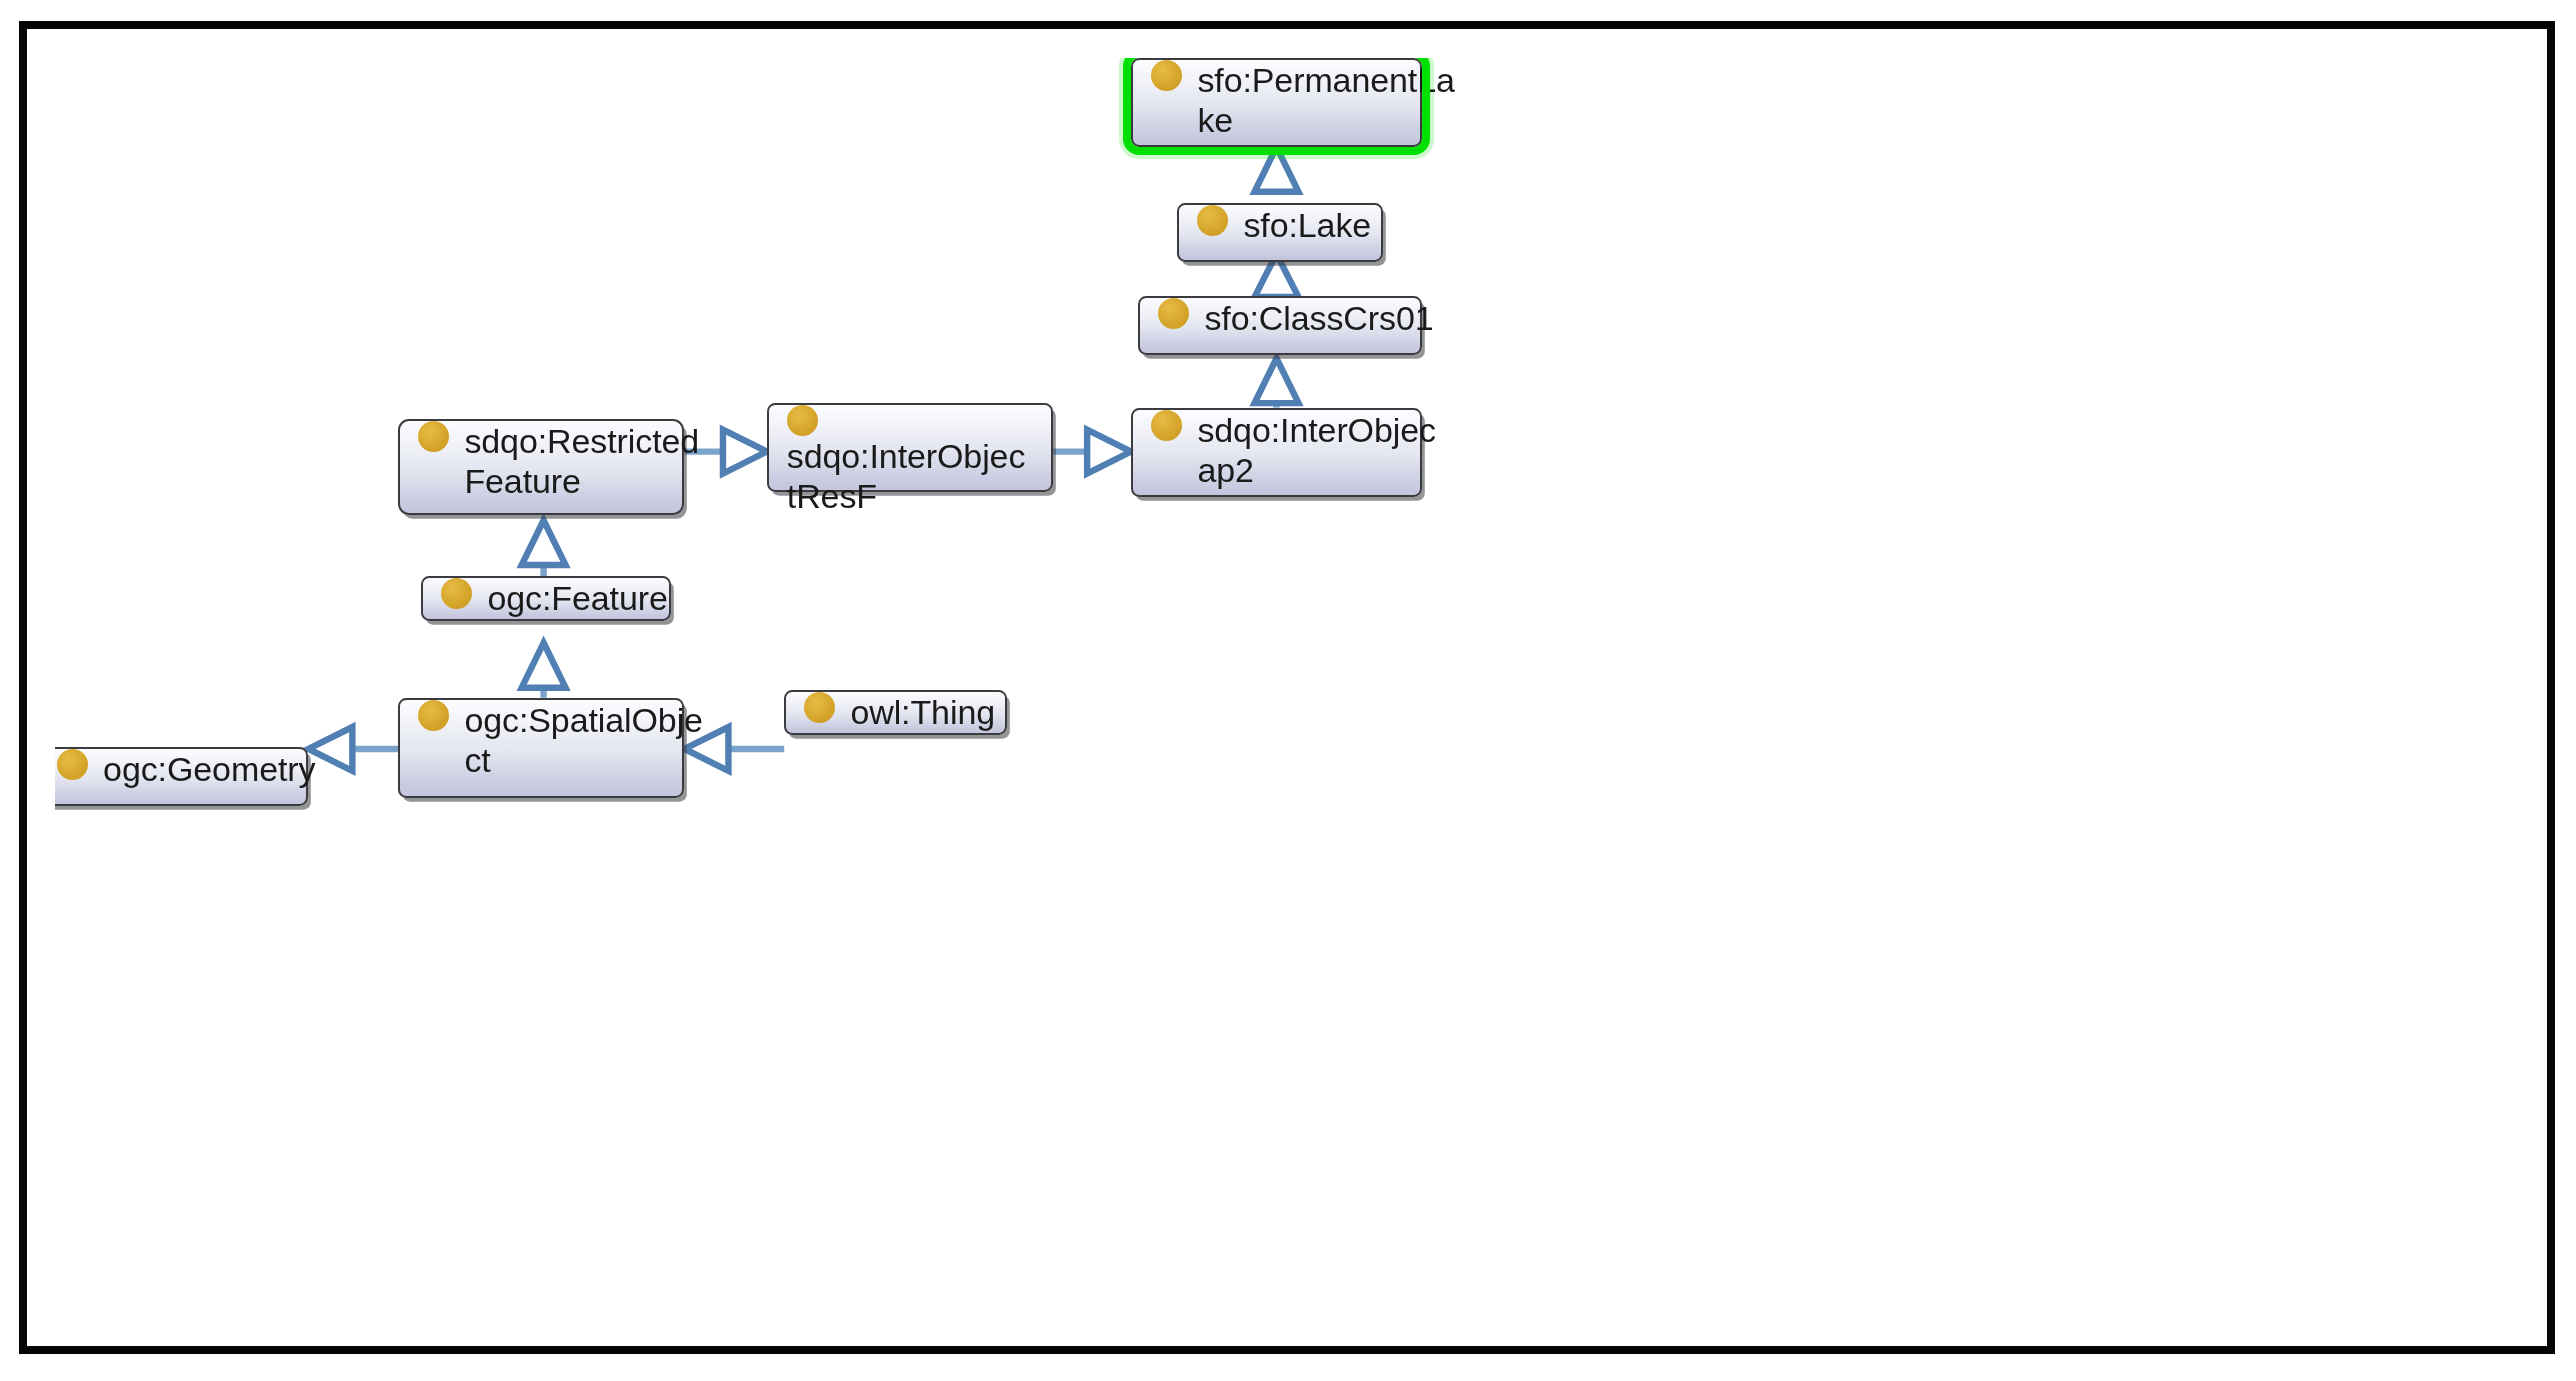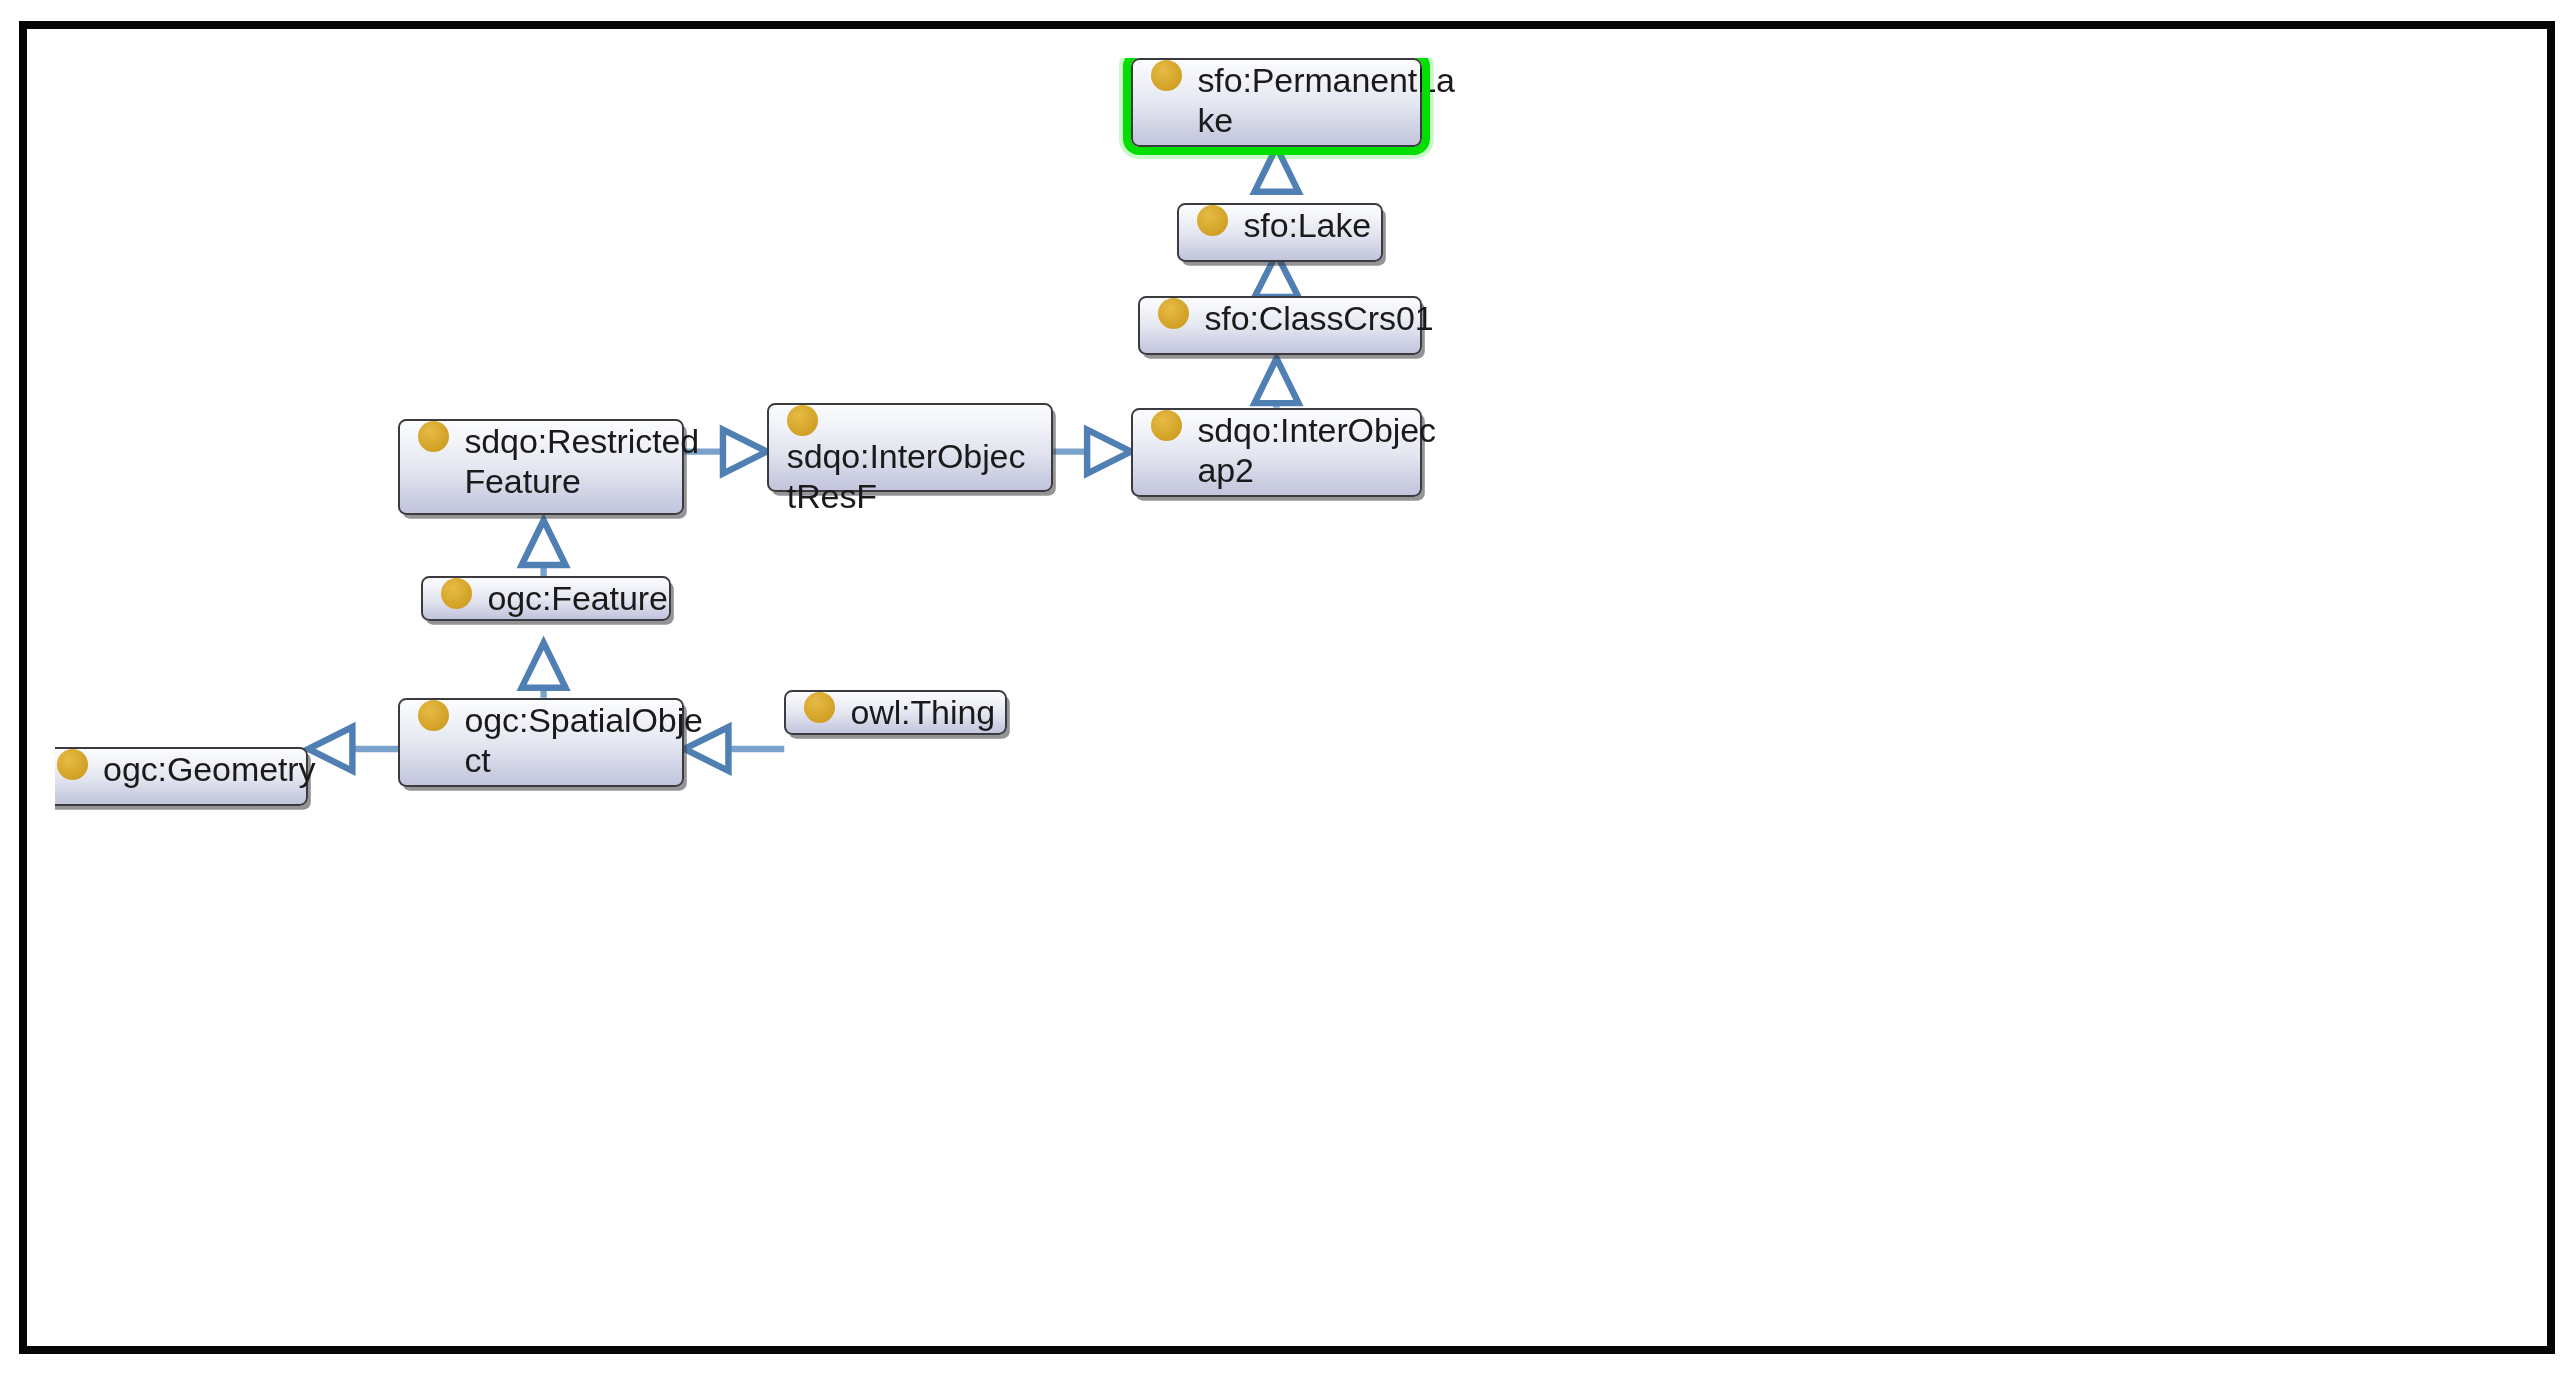--- a/index.html
+++ b/index.html
@@ -123,32 +123,32 @@
         <span class="label">sdqo:InterObjec
 ap2</span>
       </div>
 
       <div class="node" style="left:712px;top:345px;width:286px;height:89px;flex-direction:column;">
         <span class="bullet"></span>
         <span class="label">sdqo:InterObjec
 tResF</span>
       </div>
 
-      <div class="node" style="left:343px;top:361px;width:286px;height:96px;">
+      <div class="node" style="left:343px;top:361px;width:286px;height:96px;border-radius:11px;">
         <span class="bullet"></span>
         <span class="label">sdqo:Restricted
 Feature</span>
       </div>
 
       <div class="node" style="left:366px;top:518px;width:250px;height:45px;">
         <span class="bullet"></span>
         <span class="label">ogc:Feature</span>
       </div>
 
-      <div class="node" style="left:343px;top:640px;width:286px;height:89px;">
+      <div class="node" style="left:343px;top:640px;width:286px;height:100px;">
         <span class="bullet"></span>
         <span class="label">ogc:SpatialObje
 ct</span>
       </div>
 
       <div class="node" style="left:-18.3px;top:661px;width:272px;height:59px;margin-top:28px;">
         <span class="bullet"></span>
         <span class="label">ogc:Geometry</span>
       </div>
 

